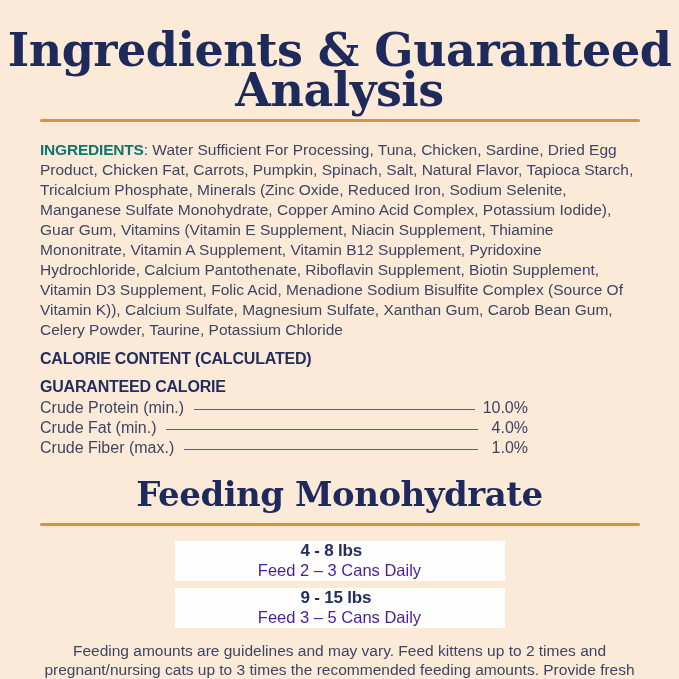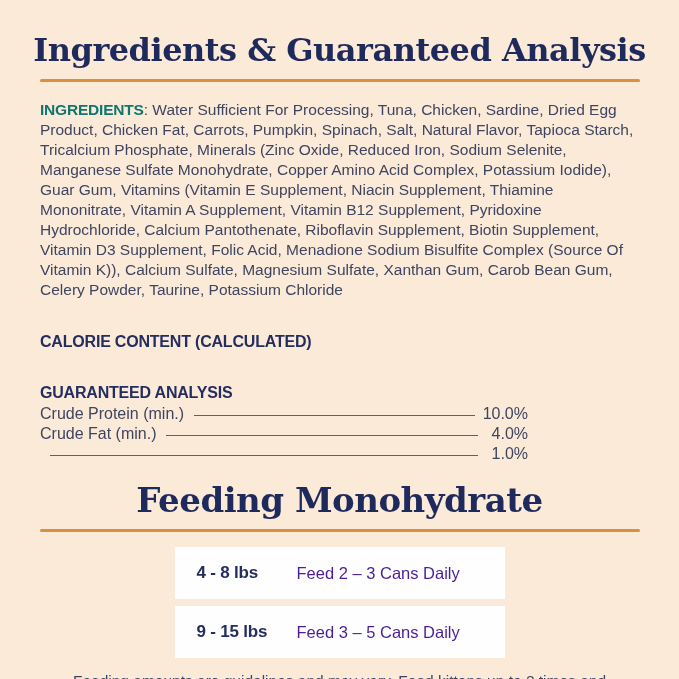--- a/index.html
+++ b/index.html
@@ -11,21 +11,21 @@
     overflow:hidden;
   }
   .section-title{
     margin:0;
     text-align:center;
     font-family:"DejaVu Serif", serif;
     font-weight:700;
     color:#1f2a5c;
     letter-spacing:-0.5px;
   }
-  .title-1{padding-top:30px;font-size:32px;line-height:40px;}
+  .title-1{padding-top:30px;font-size:46px;line-height:40px;}
   .title-2{padding-top:16px;font-size:34px;line-height:40px;}
   .rule{
     width:600px;height:3px;
     margin:9px auto 0 auto;
     background:#d9913f;
     border-radius:2px;
   }
   .content{
     margin:18px 40px 0 40px;
     width:599px;
@@ -35,21 +35,21 @@
     line-height:20px;
     margin:0;
     color:#3e4560;
   }
   .bold-head{
     font-weight:700;
     color:#0f766e;
     letter-spacing:-0.2px;
   }
   .sub-heading{
-    margin:32px 0 2px 0;
+    margin:9px 0 2px 0;
     font-size:16px;
     line-height:19px;
     font-weight:700;
     color:#232d5e;
     letter-spacing:-0.2px;
   }
   .ga-table{width:488px;margin-top:2px;}
   .ga-row{
     display:flex;
     align-items:center;
@@ -66,24 +66,25 @@
   .ga-value{
     min-width:42px;
     text-align:right;
   }
   .feed-table{
     width:330px;
     margin:15px auto 0 auto;
   }
   .feed-row{
     background:#fefefe;
-    height:52px;
+    height:40px;
     margin-bottom:7px;
     display:flex;
     align-items:center;
+    flex-direction:column;
   }
   .feed-weight{
     width:100px;
     margin-left:22px;
     font-weight:700;
     font-size:17px;
     color:#232d5e;
     letter-spacing:-0.2px;
   }
   .feed-amount{
@@ -104,34 +105,35 @@
 
 <h1 class="section-title title-1">Ingredients &amp; Guaranteed Analysis</h1>
 <div class="rule"></div>
 
 <div class="content">
 
   <p class="body-text"><span class="bold-head">INGREDIENTS</span><span>: Water Sufficient For Processing, Tuna, Chicken, Sardine, Dried Egg Product, Chicken Fat, Carrots, Pumpkin, Spinach, Salt, Natural Flavor, Tapioca Starch, Tricalcium Phosphate, Minerals (Zinc Oxide, Reduced Iron, Sodium Selenite, Manganese Sulfate Monohydrate, Copper Amino Acid Complex, Potassium Iodide), Guar Gum, Vitamins (Vitamin E Supplement, Niacin Supplement, Thiamine Mononitrate, Vitamin A Supplement, Vitamin B12 Supplement, Pyridoxine Hydrochloride, Calcium Pantothenate, Riboflavin Supplement, Biotin Supplement, Vitamin D3 Supplement, Folic Acid, Menadione Sodium Bisulfite Complex (Source Of Vitamin K)), Calcium Sulfate, Magnesium Sulfate, Xanthan Gum, Carob Bean Gum, Celery Powder, Taurine, Potassium Chloride</span></p>
 
   <div class="sub-heading">CALORIE CONTENT (CALCULATED)</div>
 
-  <div class="sub-heading">GUARANTEED ANALYSIS</div>
+  <div class="sub-heading">GUARANTEED CALORIE</div>
 
   <div class="ga-table">
     <div class="ga-row">
       <span>Crude Protein (min.)</span>
       <span class="ga-leader"></span>
       <span class="ga-value">10.0%</span>
     </div>
     <div class="ga-row">
       <span>Crude Fat (min.)</span>
       <span class="ga-leader"></span>
       <span class="ga-value">4.0%</span>
     </div>
     <div class="ga-row">
+      <span>Crude Fiber (max.)</span>
       <span class="ga-leader"></span>
       <span class="ga-value">1.0%</span>
     </div>
   </div>
 </div>
 
 <h1 class="section-title title-2">Feeding Monohydrate</h1>
 <div class="rule"></div>
 
 <div class="feed-table">

